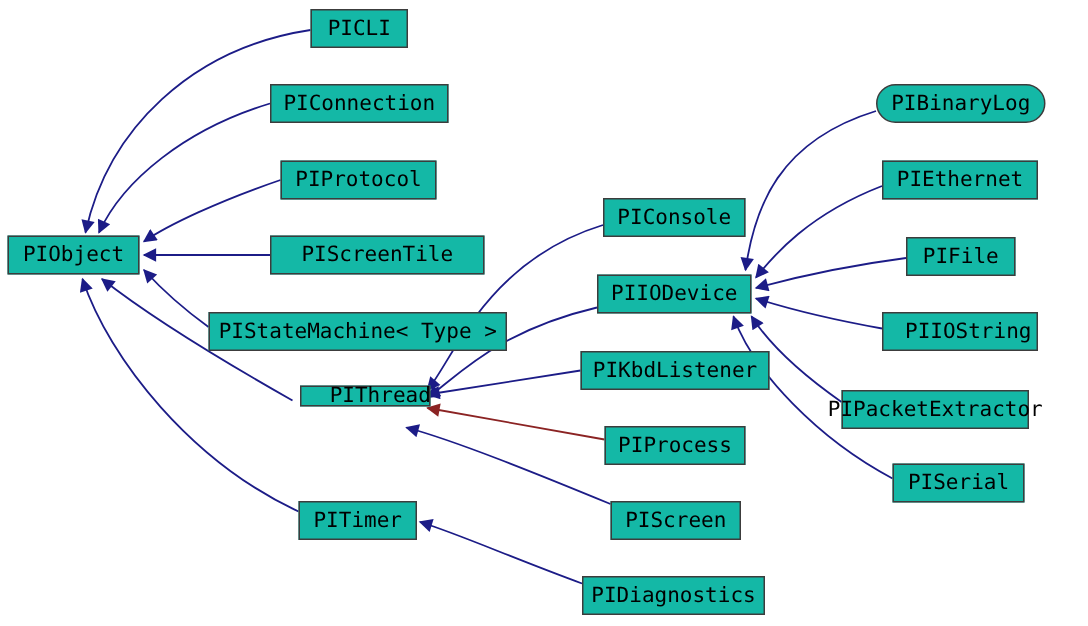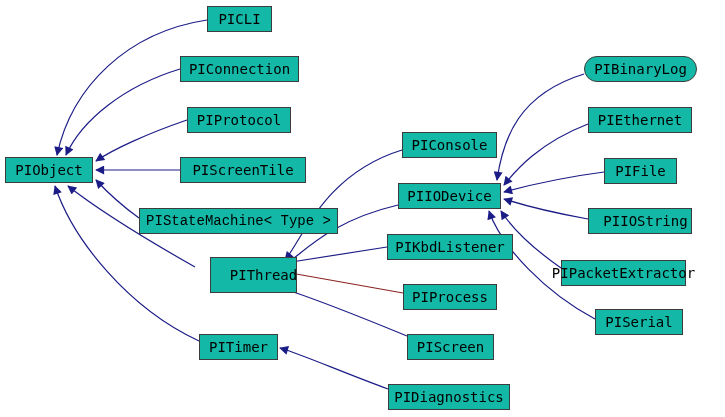--- a/index.html
+++ b/index.html
@@ -69,23 +69,23 @@
       <path d="M 588,219 C 549,212 526,206 504,199" fill="none" stroke="#1c1c87" stroke-width="1.2" marker-end="url(#arrow-public)"></path>
       <path d="M 561,268 C 531,247 512,228 501,211" fill="none" stroke="#1c1c87" stroke-width="1.2" marker-end="url(#arrow-public)"></path>
       <path d="M 595,319 C 546,293 502,248 489,211" fill="none" stroke="#1c1c87" stroke-width="1.2" marker-end="url(#arrow-public)"></path>
       <path d="M 388,389 C 339,371 306,356 280,348" fill="none" stroke="#1c1c87" stroke-width="1.2" marker-end="url(#arrow-public)"></path>
     </svg>
   <div id="node-layer">
       <div class="node" style="left: 5px; top: 157px; width: 88px; height: 26px;">PIObject</div>
       <div class="node" style="left: 207px; top: 6px; width: 65px; height: 26px;">PICLI</div>
       <div class="node" style="left: 180px; top: 56px; width: 119px; height: 26px;">PIConnection</div>
       <div class="node" style="left: 187px; top: 107px; width: 104px; height: 26px;">PIProtocol</div>
-      <div class="node" style="left: 180px; top: 157px; width: 126px; height: 26px;">PIScreenTile</div>
-      <div class="node" style="left: 139px; top: 208px; width: 199px; height: 26px; font-family: Liberation Mono, monospace;">PIStateMachine&lt; Type &gt;</div>
-      <div class="node" style="left: 210px; top: 257px; width: 87px; height: 36px; padding-left: 20px;">PIThread</div>
+      <div class="node" style="left: 180px; top: 157px; width: 143px; height: 26px;">PIScreenTile</div>
+      <div class="node" style="left: 139px; top: 208px; width: 199px; height: 26px;">PIStateMachine&lt; Type &gt;</div>
+      <div class="node" style="left: 200px; top: 257px; width: 87px; height: 14px; padding-left: 20px;">PIThread</div>
       <div class="node" style="left: 199px; top: 334px; width: 79px; height: 26px;">PITimer</div>
       <div class="node" style="left: 402px; top: 132px; width: 95px; height: 26px;">PIConsole</div>
       <div class="node" style="left: 398px; top: 183px; width: 103px; height: 26px;">PIIODevice</div>
       <div class="node" style="left: 387px; top: 234px; width: 126px; height: 26px;">PIKbdListener</div>
       <div class="node" style="left: 403px; top: 284px; width: 94px; height: 26px;">PIProcess</div>
       <div class="node" style="left: 407px; top: 334px; width: 87px; height: 26px;">PIScreen</div>
       <div class="node" style="left: 388px; top: 384px; width: 122px; height: 26px;">PIDiagnostics</div>
       <div class="node" style="left: 584px; top: 56px; width: 113px; height: 26px; border-radius: 13px;">PIBinaryLog</div>
       <div class="node" style="left: 588px; top: 107px; width: 104px; height: 26px;">PIEthernet</div>
       <div class="node" style="left: 604px; top: 158px; width: 73px; height: 26px;">PIFile</div>

